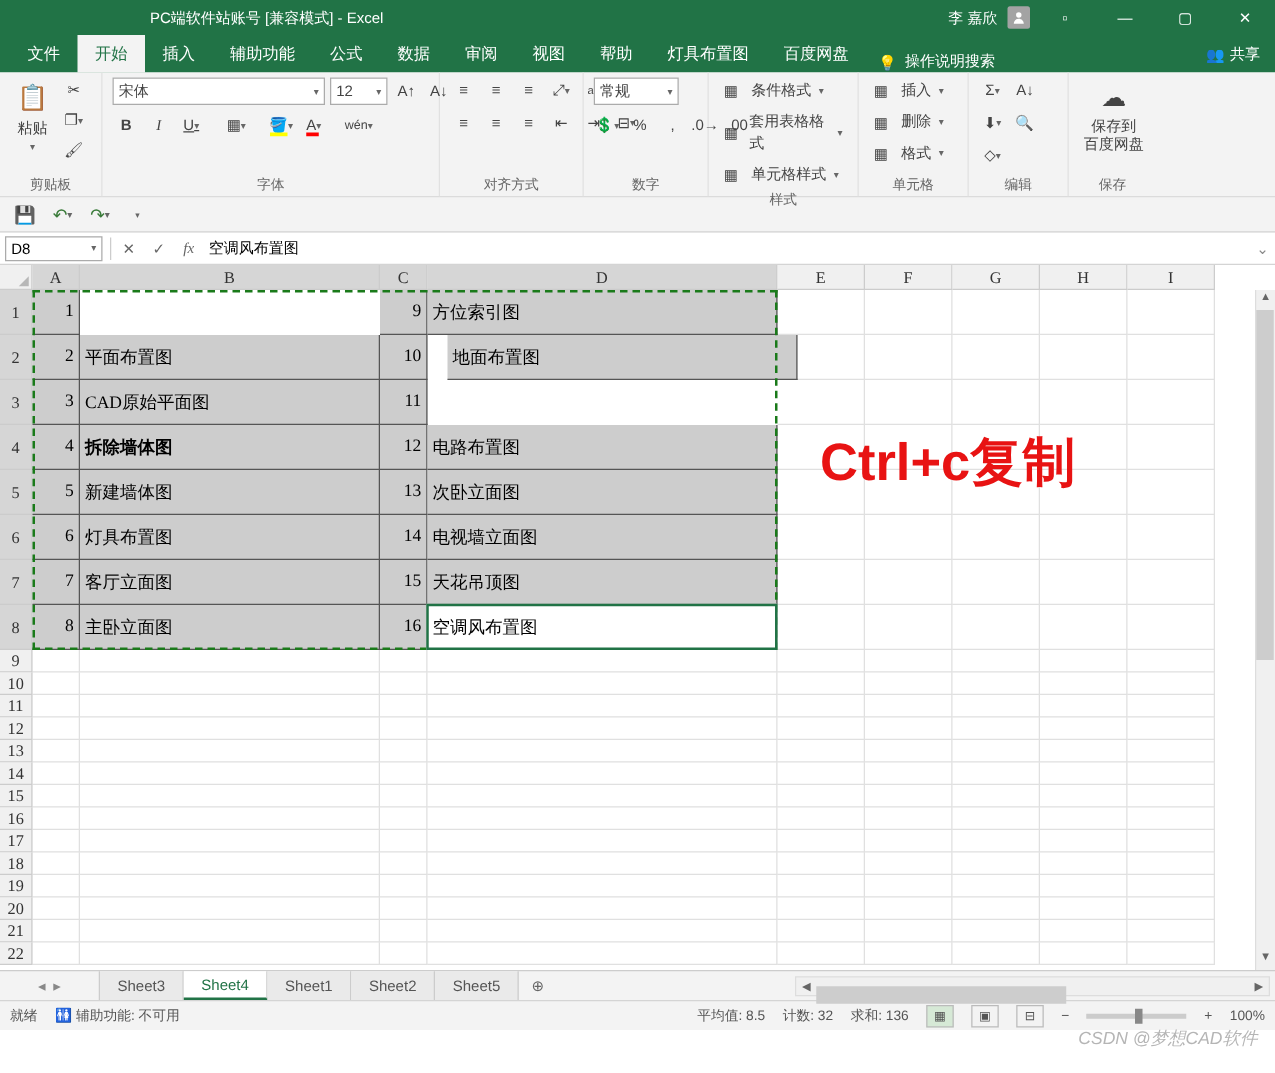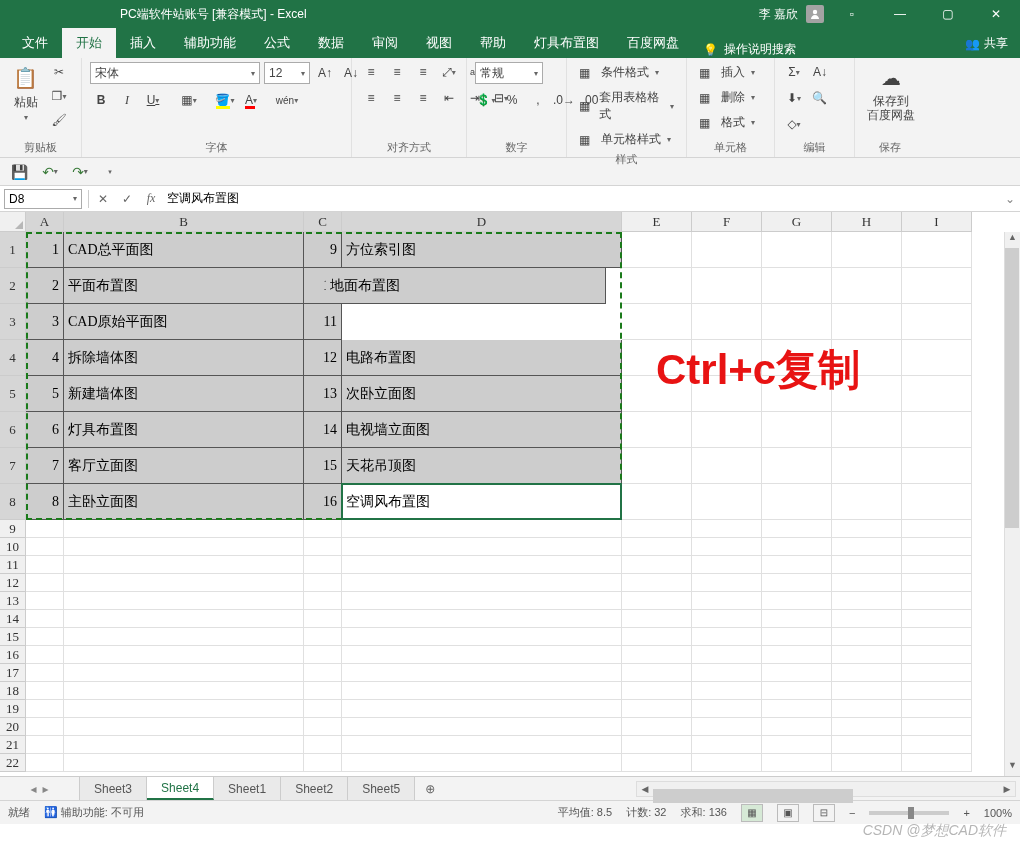--- a/index.html
+++ b/index.html
@@ -513,32 +513,31 @@
           <div class="cell" style="left: 0px; top: 522px; width: 38px; height: 18px;"></div>
           <div class="cell" style="left: 38px; top: 522px; width: 240px; height: 18px;"></div>
           <div class="cell" style="left: 278px; top: 522px; width: 38px; height: 18px;"></div>
           <div class="cell" style="left: 316px; top: 522px; width: 280px; height: 18px;"></div>
           <div class="cell" style="left: 596px; top: 522px; width: 70px; height: 18px;"></div>
           <div class="cell" style="left: 666px; top: 522px; width: 70px; height: 18px;"></div>
           <div class="cell" style="left: 736px; top: 522px; width: 70px; height: 18px;"></div>
           <div class="cell" style="left: 806px; top: 522px; width: 70px; height: 18px;"></div>
           <div class="cell" style="left: 876px; top: 522px; width: 70px; height: 18px;"></div>
           <div class="cell sel num" style="left: 0px; top: 0px; width: 38px; height: 36px;">1</div>
-          <div class="cell sel" style="left: 38px; top: 0px; width: 240px; height: 36px;">CAD总平面图</div>
           <div class="cell sel num" style="left: 278px; top: 0px; width: 38px; height: 36px;">9</div>
           <div class="cell sel" style="left: 316px; top: 0px; width: 280px; height: 36px;">方位索引图</div>
           <div class="cell sel num" style="left: 0px; top: 36px; width: 38px; height: 36px;">2</div>
           <div class="cell sel" style="left: 38px; top: 36px; width: 240px; height: 36px;">平面布置图</div>
           <div class="cell sel num" style="left: 278px; top: 36px; width: 38px; height: 36px;">10</div>
-          <div class="cell sel" style="left: 300px; top: 36px; width: 280px; height: 36px;">地面布置图</div>
+          <div class="cell sel" style="left: 332px; top: 36px; width: 280px; height: 36px;">地面布置图</div>
           <div class="cell sel num" style="left: 0px; top: 72px; width: 38px; height: 36px;">3</div>
           <div class="cell sel" style="left: 38px; top: 72px; width: 240px; height: 36px;">CAD原始平面图</div>
           <div class="cell sel num" style="left: 278px; top: 72px; width: 38px; height: 36px;">11</div>
           <div class="cell sel num" style="left: 0px; top: 108px; width: 38px; height: 36px;">4</div>
-          <div class="cell sel" style="left: 38px; top: 108px; width: 240px; height: 36px;">拆除墙体图</div>
+          <div class="cell sel" style="left: 38px; top: 108px; width: 240px; height: 36px; font-weight: bold;">拆除墙体图</div>
           <div class="cell sel num" style="left: 278px; top: 108px; width: 38px; height: 36px;">12</div>
           <div class="cell sel" style="left: 316px; top: 108px; width: 280px; height: 36px;">电路布置图</div>
           <div class="cell sel num" style="left: 0px; top: 144px; width: 38px; height: 36px;">5</div>
           <div class="cell sel" style="left: 38px; top: 144px; width: 240px; height: 36px; font-family: Liberation Serif, serif;">新建墙体图</div>
           <div class="cell sel num" style="left: 278px; top: 144px; width: 38px; height: 36px;">13</div>
           <div class="cell sel" style="left: 316px; top: 144px; width: 280px; height: 36px; font-family: Liberation Serif, serif;">次卧立面图</div>
           <div class="cell sel num" style="left: 0px; top: 180px; width: 38px; height: 36px;">6</div>
           <div class="cell sel" style="left: 38px; top: 180px; width: 240px; height: 36px;">灯具布置图</div>
           <div class="cell sel num" style="left: 278px; top: 180px; width: 38px; height: 36px;">14</div>
           <div class="cell sel" style="left: 316px; top: 180px; width: 280px; height: 36px;">电视墙立面图</div>

